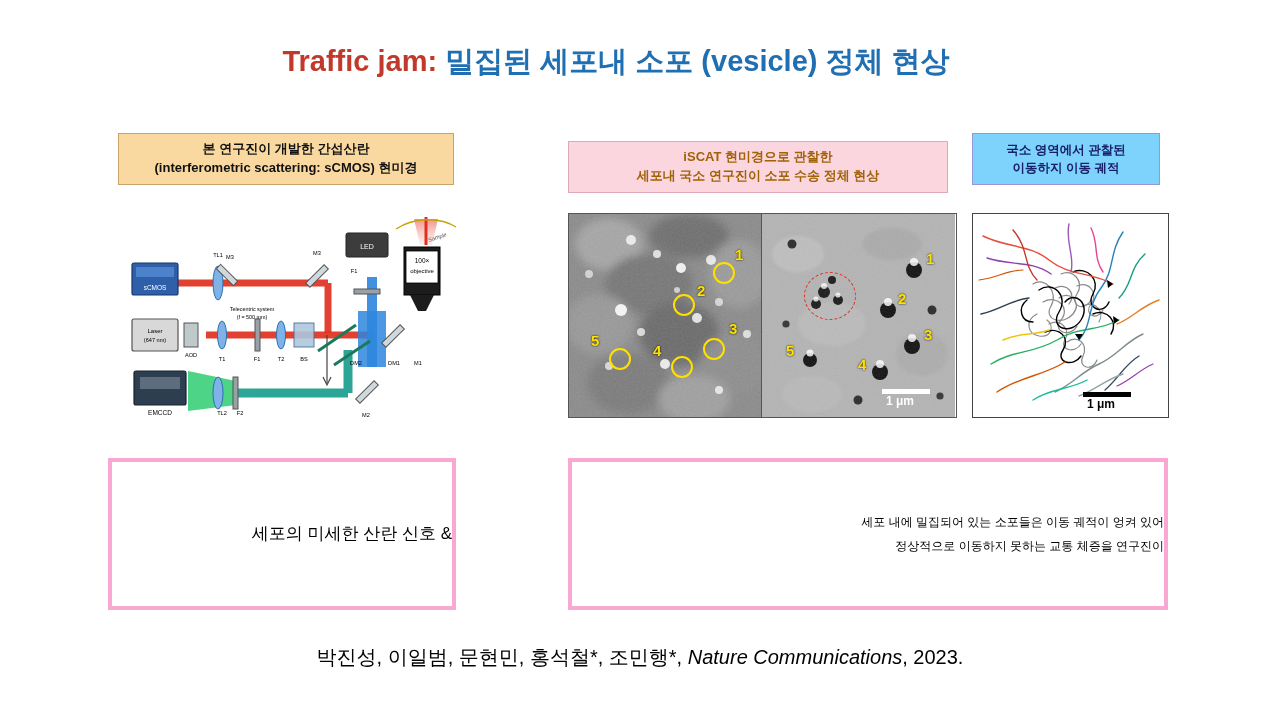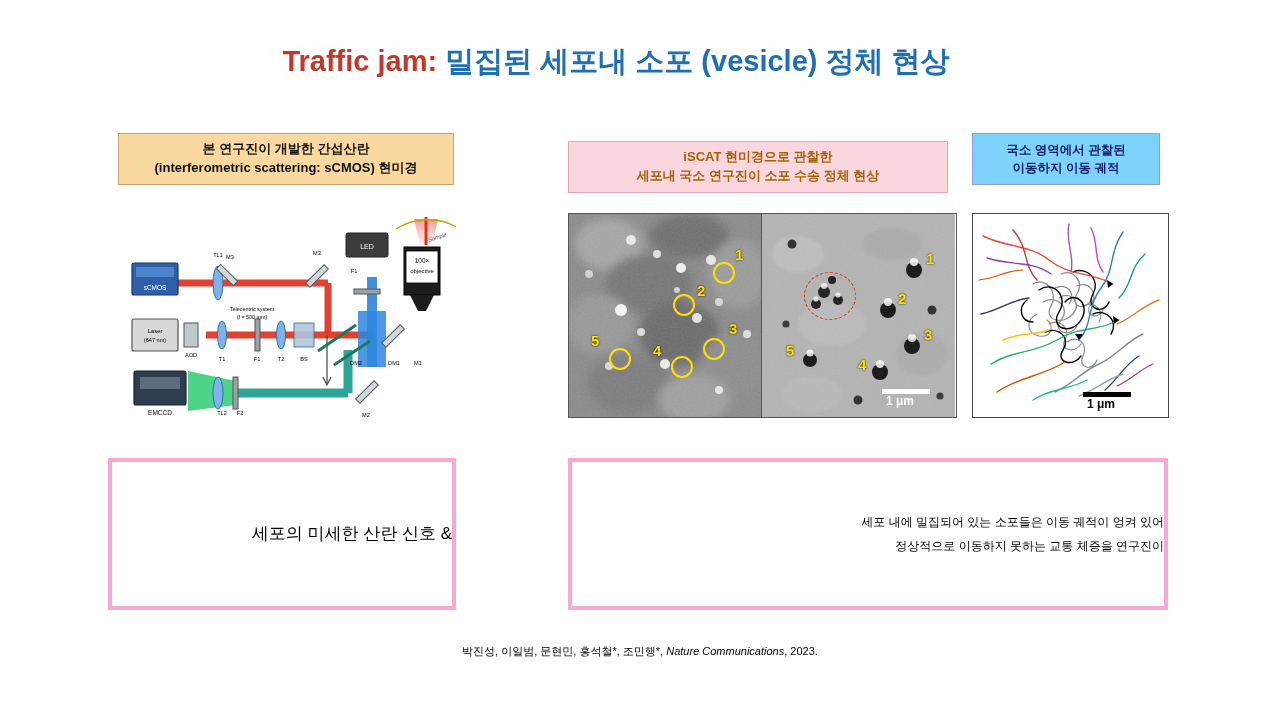--- a/index.html
+++ b/index.html
@@ -96,21 +96,21 @@
     font-size: 12px;
     line-height: 2.0;
   }
   .tbox .line { display: block; }
 
   
   .citation {
     position: absolute;
     top: 644px; left: 0; width: 1280px;
     text-align: center;
-    font-size: 11px;
+    font-size: 20px;
     color: #000;
   }
   .citation .ital { font-style: italic; }
 
   
   .fig-optics {
     position: absolute;
     left: 118px; top: 215px;
     width: 345px; height: 225px;
   }

